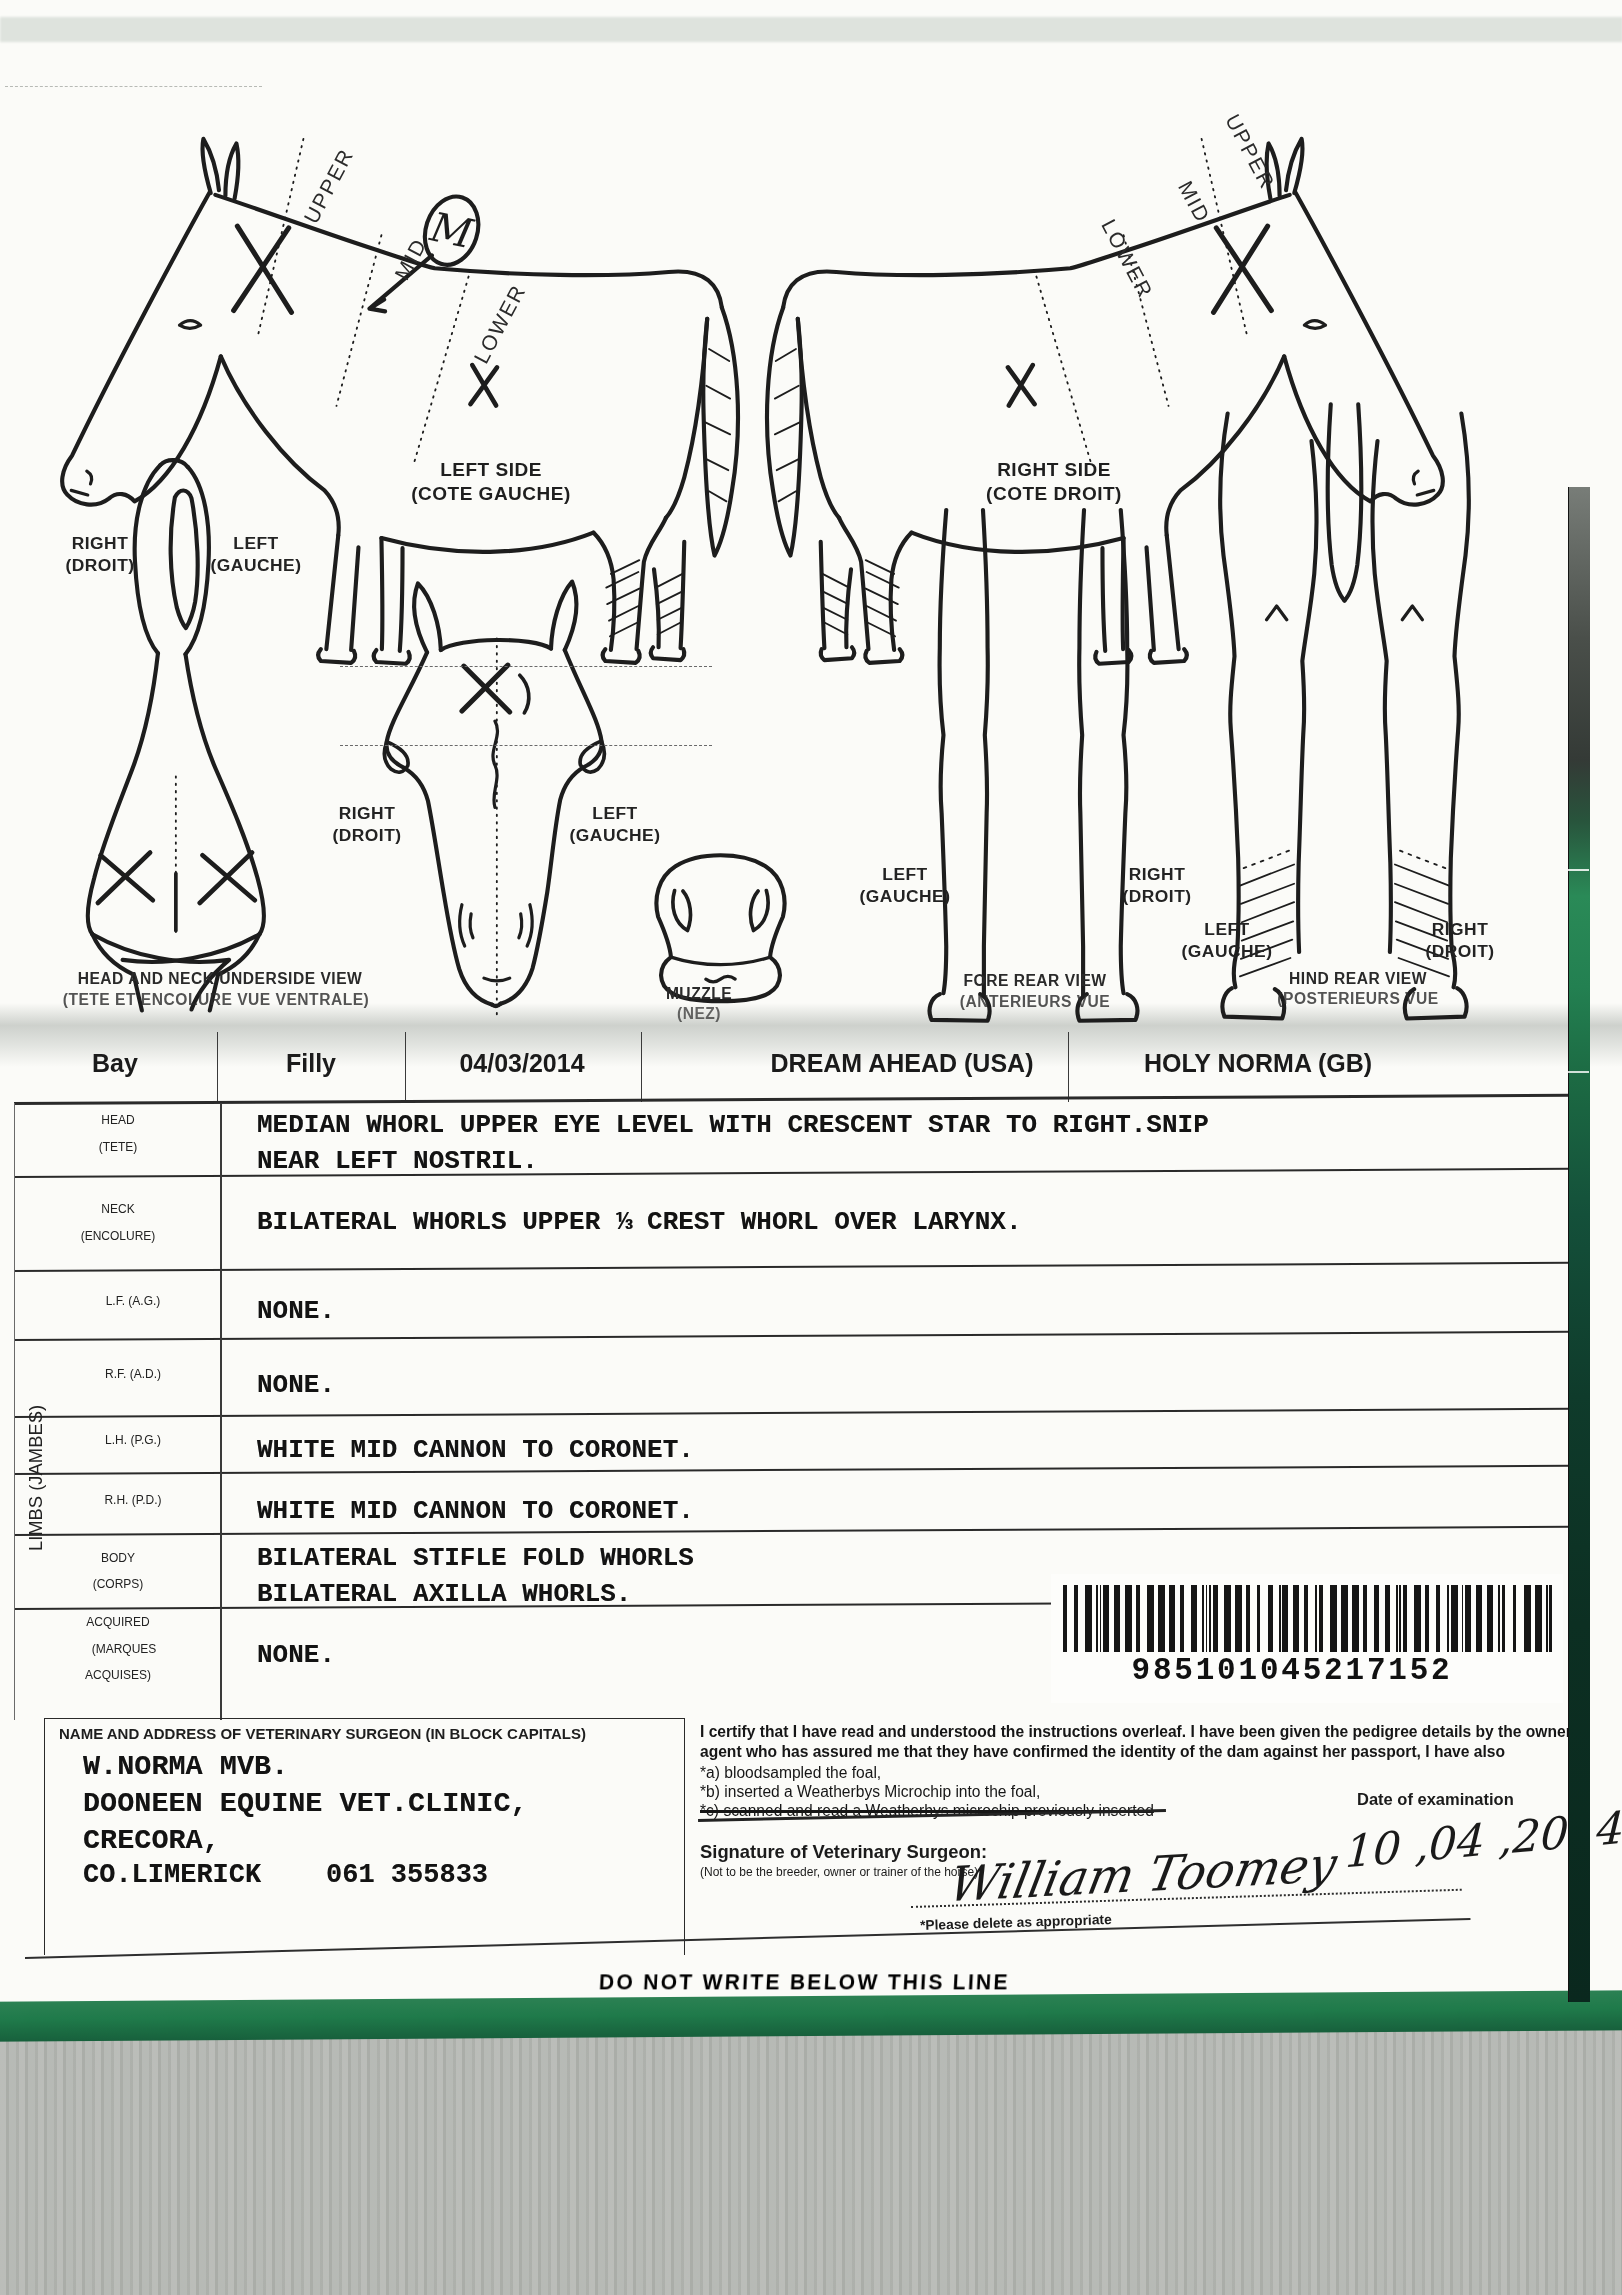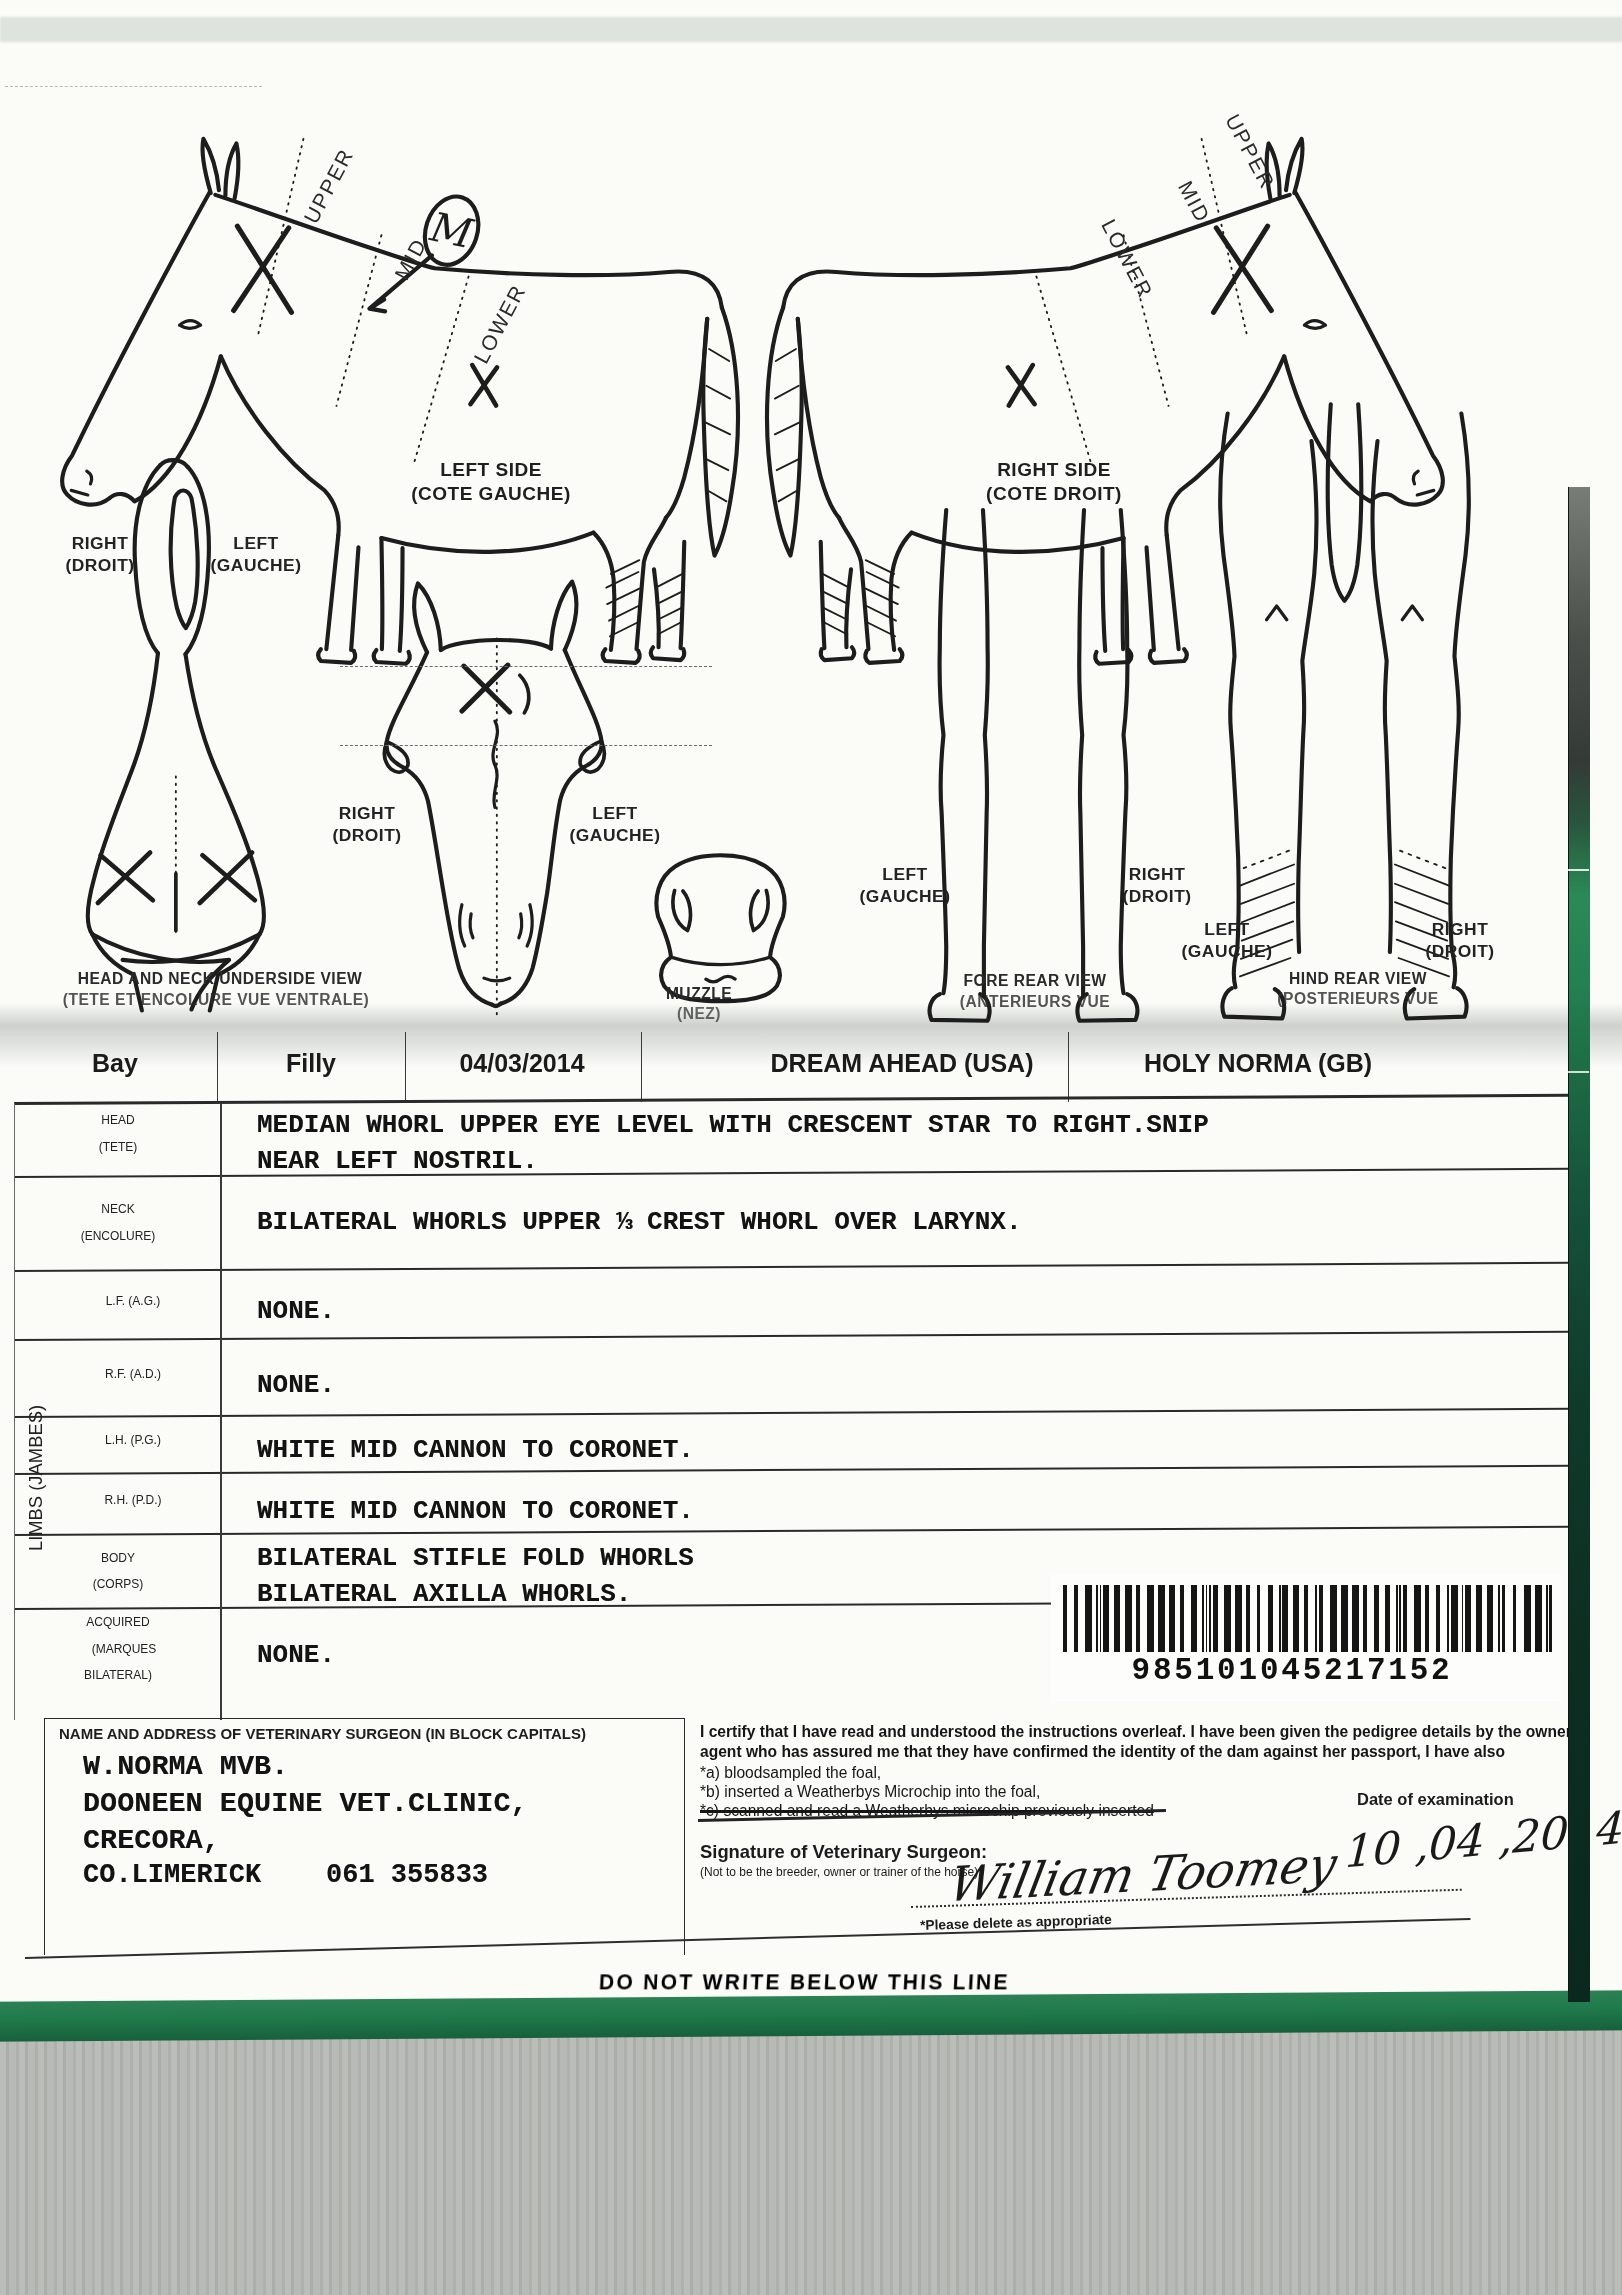--- a/index.html
+++ b/index.html
@@ -218,21 +218,21 @@
   <div class="abs c rowlab" style="left:118px;top:1202px;">NECK</div>
   <div class="abs c rowlab" style="left:118px;top:1229px;">(ENCOLURE)</div>
   <div class="abs c rowlab" style="left:133px;top:1294px;">L.F. (A.G.)</div>
   <div class="abs c rowlab" style="left:133px;top:1367px;">R.F. (A.D.)</div>
   <div class="abs c rowlab" style="left:133px;top:1433px;">L.H. (P.G.)</div>
   <div class="abs c rowlab" style="left:133px;top:1493px;">R.H. (P.D.)</div>
   <div class="abs c rowlab" style="left:118px;top:1551px;">BODY</div>
   <div class="abs c rowlab" style="left:118px;top:1577px;">(CORPS)</div>
   <div class="abs c rowlab" style="left:118px;top:1615px;">ACQUIRED</div>
   <div class="abs c rowlab" style="left:124px;top:1642px;">(MARQUES</div>
-  <div class="abs c rowlab" style="left:118px;top:1668px;">BILATERAL)</div>
+  <div class="abs c rowlab" style="left:118px;top:1668px;">ACQUISES)</div>
 
   <div class="abs tw" style="left:257px;top:1110px;">MEDIAN WHORL UPPER EYE LEVEL WITH CRESCENT STAR TO RIGHT.SNIP</div>
   <div class="abs tw" style="left:257px;top:1146px;">NEAR LEFT NOSTRIL.</div>
   <div class="abs tw" style="left:257px;top:1207px;">BILATERAL WHORLS UPPER ⅓ CREST WHORL OVER LARYNX.</div>
   <div class="abs tw" style="left:257px;top:1296px;">NONE.</div>
   <div class="abs tw" style="left:257px;top:1370px;">NONE.</div>
   <div class="abs tw" style="left:257px;top:1435px;">WHITE MID CANNON TO CORONET.</div>
   <div class="abs tw" style="left:257px;top:1496px;">WHITE MID CANNON TO CORONET.</div>
   <div class="abs tw" style="left:257px;top:1543px;">BILATERAL STIFLE FOLD WHORLS</div>
   <div class="abs tw" style="left:257px;top:1579px;">BILATERAL AXILLA WHORLS.</div>

